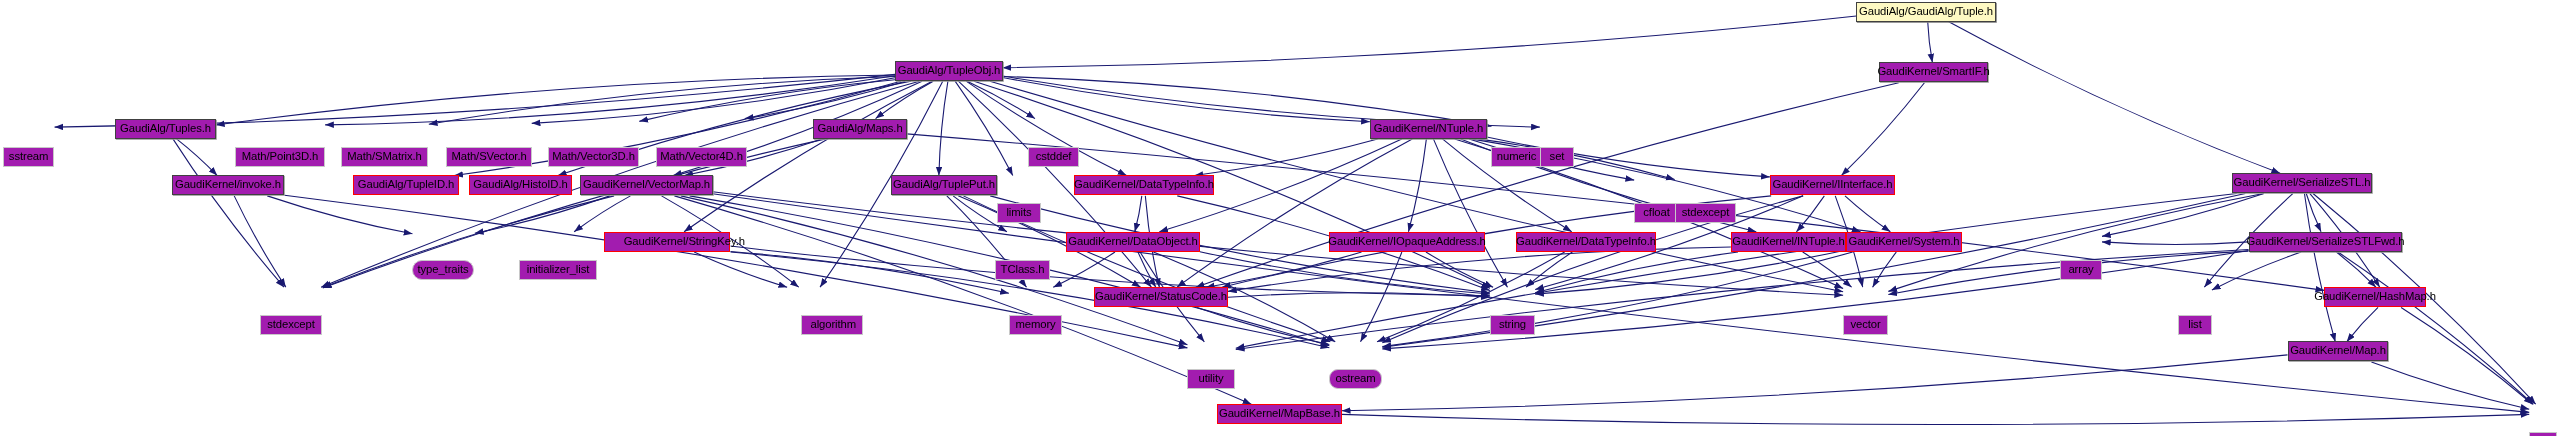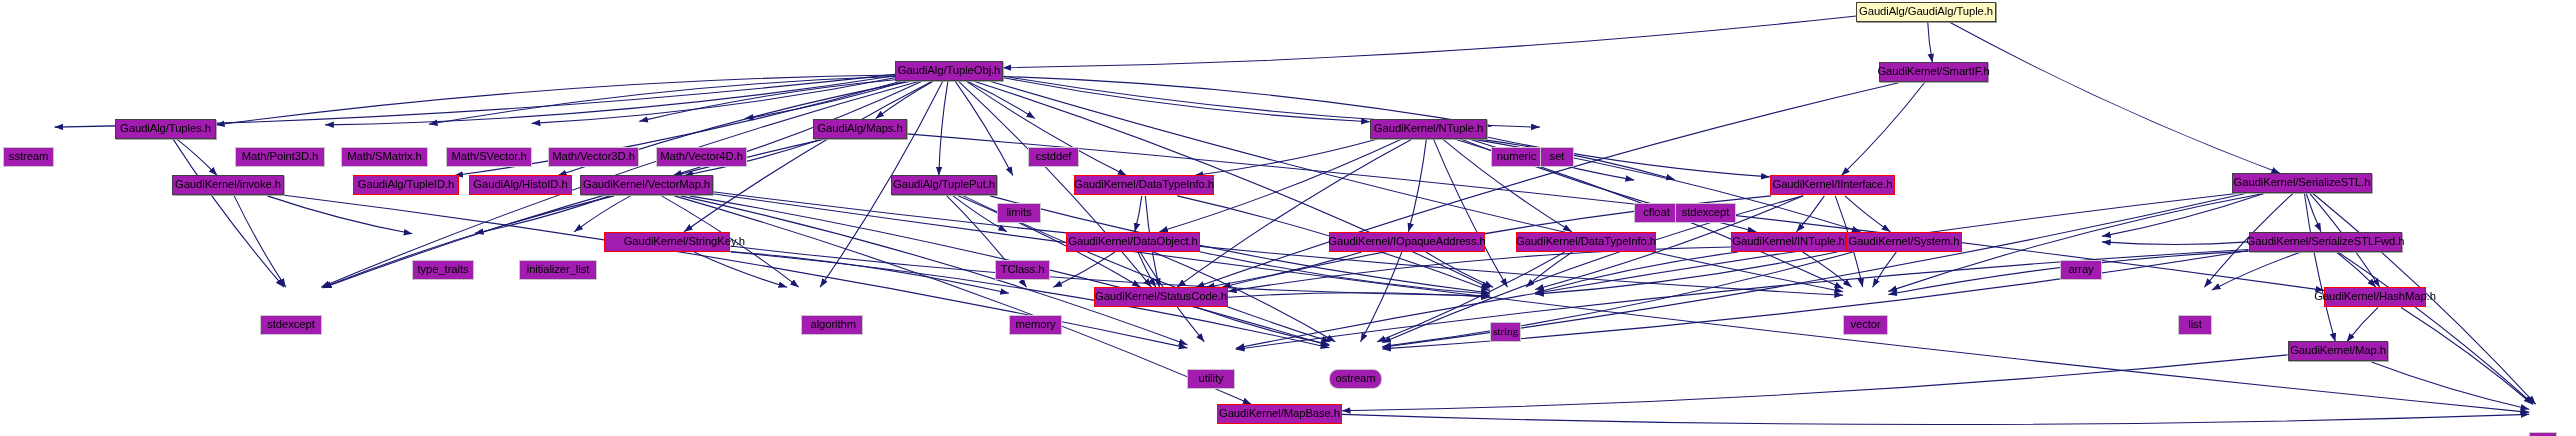--- a/index.html
+++ b/index.html
@@ -205,36 +205,36 @@
       <div class="node hdr" style="left: 172px; top: 175px; width: 112px;">GaudiKernel/invoke.h</div>
       <div class="node red" style="left: 353px; top: 175px; width: 106px;">GaudiAlg/TupleID.h</div>
       <div class="node red" style="left: 469px; top: 175px; width: 103px;">GaudiAlg/HistoID.h</div>
       <div class="node hdr" style="left: 580px; top: 175px; width: 133px;">GaudiKernel/VectorMap.h</div>
       <div class="node hdr" style="left: 885px; top: 175px; width: 106px; margin-left: 6px;">GaudiAlg/TuplePut.h</div>
       <div class="node sys" style="left: 997px; top: 175px; width: 44px;">limits</div>
       <div class="node red" style="left: 1074px; top: 175px; width: 140px;">GaudiKernel/DataTypeInfo.h</div>
       <div class="node sys" style="left: 1634px; top: 175px; width: 45px;">cfloat</div>
       <div class="node sys" style="left: 1675px; top: 175px; width: 61px;">stdexcept</div>
       <div class="node red" style="left: 1770px; top: 175px; width: 125px;">GaudiKernel/IInterface.h</div>
-      <div class="node sys" style="left: 412px; top: 232px; width: 62px;">type_traits</div>
+      <div class="node sys" style="left: 412px; top: 232px; width: 62px; border-radius: 10px;">type_traits</div>
       <div class="node sys" style="left: 519px; top: 232px; width: 78px;">initializer_list</div>
       <div class="node red" style="left: 604px; top: 232px; width: 126px; padding-left: 40px;">GaudiKernel/StringKey.h</div>
       <div class="node sys" style="left: 995px; top: 232px; width: 55px;">TClass.h</div>
       <div class="node red" style="left: 1066px; top: 232px; width: 134px;">GaudiKernel/DataObject.h</div>
       <div class="node red" style="left: 1329px; top: 232px; width: 156px;">GaudiKernel/IOpaqueAddress.h</div>
       <div class="node red" style="left: 1516px; top: 232px; width: 140px;">GaudiKernel/DataTypeInfo.h</div>
       <div class="node red" style="left: 1731px; top: 232px; width: 115px;">GaudiKernel/INTuple.h</div>
       <div class="node red" style="left: 1846px; top: 232px; width: 116px;">GaudiKernel/System.h</div>
       <div class="node sys" style="left: 2060px; top: 232px; width: 42px;">array</div>
       <div class="node hdr" style="left: 2249px; top: 232px; width: 153px;">GaudiKernel/SerializeSTLFwd.h</div>
       <div class="node sys" style="left: 260px; top: 287px; width: 62px;">stdexcept</div>
       <div class="node sys" style="left: 801px; top: 287px; width: 62px; padding-left: 8px;">algorithm</div>
       <div class="node sys" style="left: 1009px; top: 287px; width: 53px;">memory</div>
       <div class="node red" style="left: 1094px; top: 287px; width: 134px;">GaudiKernel/StatusCode.h</div>
-      <div class="node sys" style="left: 1490px; top: 294px; width: 31px; font-family: Liberation Serif, serif;">string</div>
+      <div class="node sys" style="left: 1490px; top: 287px; width: 45px;">string</div>
       <div class="node sys" style="left: 1843px; top: 287px; width: 45px;">vector</div>
       <div class="node sys" style="left: 2178px; top: 287px; width: 34px;">list</div>
       <div class="node red" style="left: 2324px; top: 287px; width: 102px;">GaudiKernel/HashMap.h</div>
       <div class="node sys" style="left: 1187px; top: 341px; width: 48px;">utility</div>
       <div class="node sys" style="left: 1329px; top: 341px; width: 53px; border-radius: 9px;">ostream</div>
       <div class="node hdr" style="left: 2288px; top: 341px; width: 100px;">GaudiKernel/Map.h</div>
       <div class="node red" style="left: 1217px; top: 404px; width: 125px;">GaudiKernel/MapBase.h</div>
       <div class="node sys" style="left: 2529px; top: 404px; width: 28px;">map</div>
     </div>
 </div>

